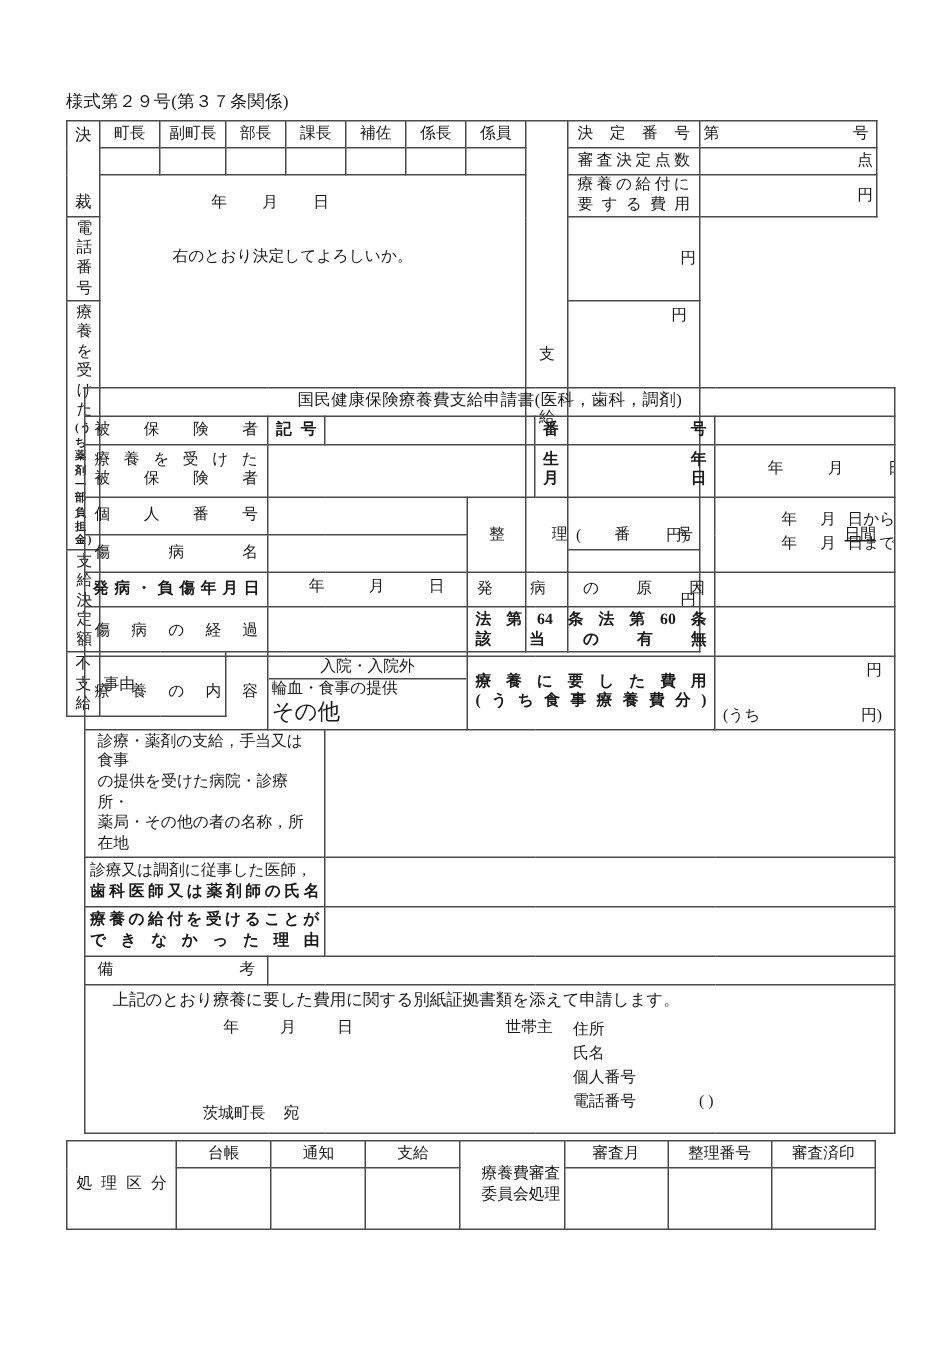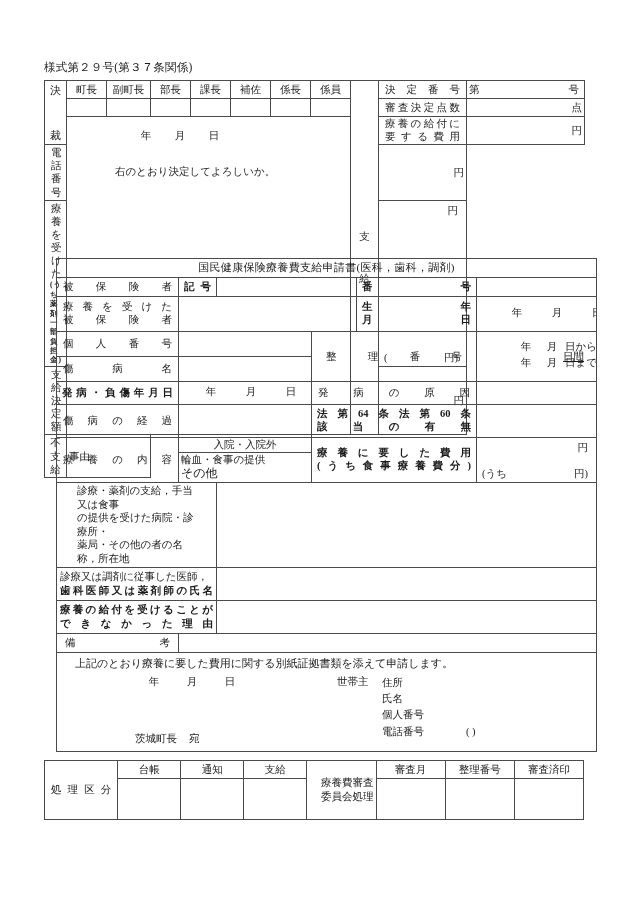--- a/index.html
+++ b/index.html
@@ -473,37 +473,37 @@
         <td></td>
       </tr>
 
       <tr>
         <td style="height:38px">
               <span class="spread">療養の内容</span>
             </td>
         <td colspan="2" style="padding:0" class="top">
           <div style="border-bottom:1px solid #4a4a4a;text-align:center;font-size:10.5px;line-height:1.3;">入院・入院外</div>
           <div style="font-size:10.5px;line-height:1.3;padding-left:2px">輪血・食事の提供</div>
-          <div style="font-size:12px;line-height:1.3;padding-left:2px">その他</div>
+          <div style="font-size:15px;line-height:1.3;padding-left:2px">その他</div>
         </td>
         <td colspan="2" class="two-line">
           <span class="spread-n">療養に要した費用</span>
           <span class="spread-n">(うち食事療養費分)</span>
         </td>
         <td class="cost-val">
           <span class="cost-yen">円</span>
           <span class="cost-sub">
             <span>(うち</span>
             <span class="rp">円)</span>
           </span>
         </td>
       </tr>
 
       <tr>
-        <td colspan="2" style="height:42px;padding:1px 20px" class="tall-label">
+        <td colspan="2" style="height:42px;padding:1px 8px" class="tall-label">
           <div>診療・薬剤の支給，手当又は食事</div>
           <div>の提供を受けた病院・診療所・</div>
           <div>薬局・その他の者の名称，所在地</div>
         </td>
         <td colspan="4"></td>
       </tr>
 
       <tr>
         <td colspan="2" style="height:30px;padding:1px 3px" class="tall-label">
           <div>診療又は調剤に従事した医師，</div>

